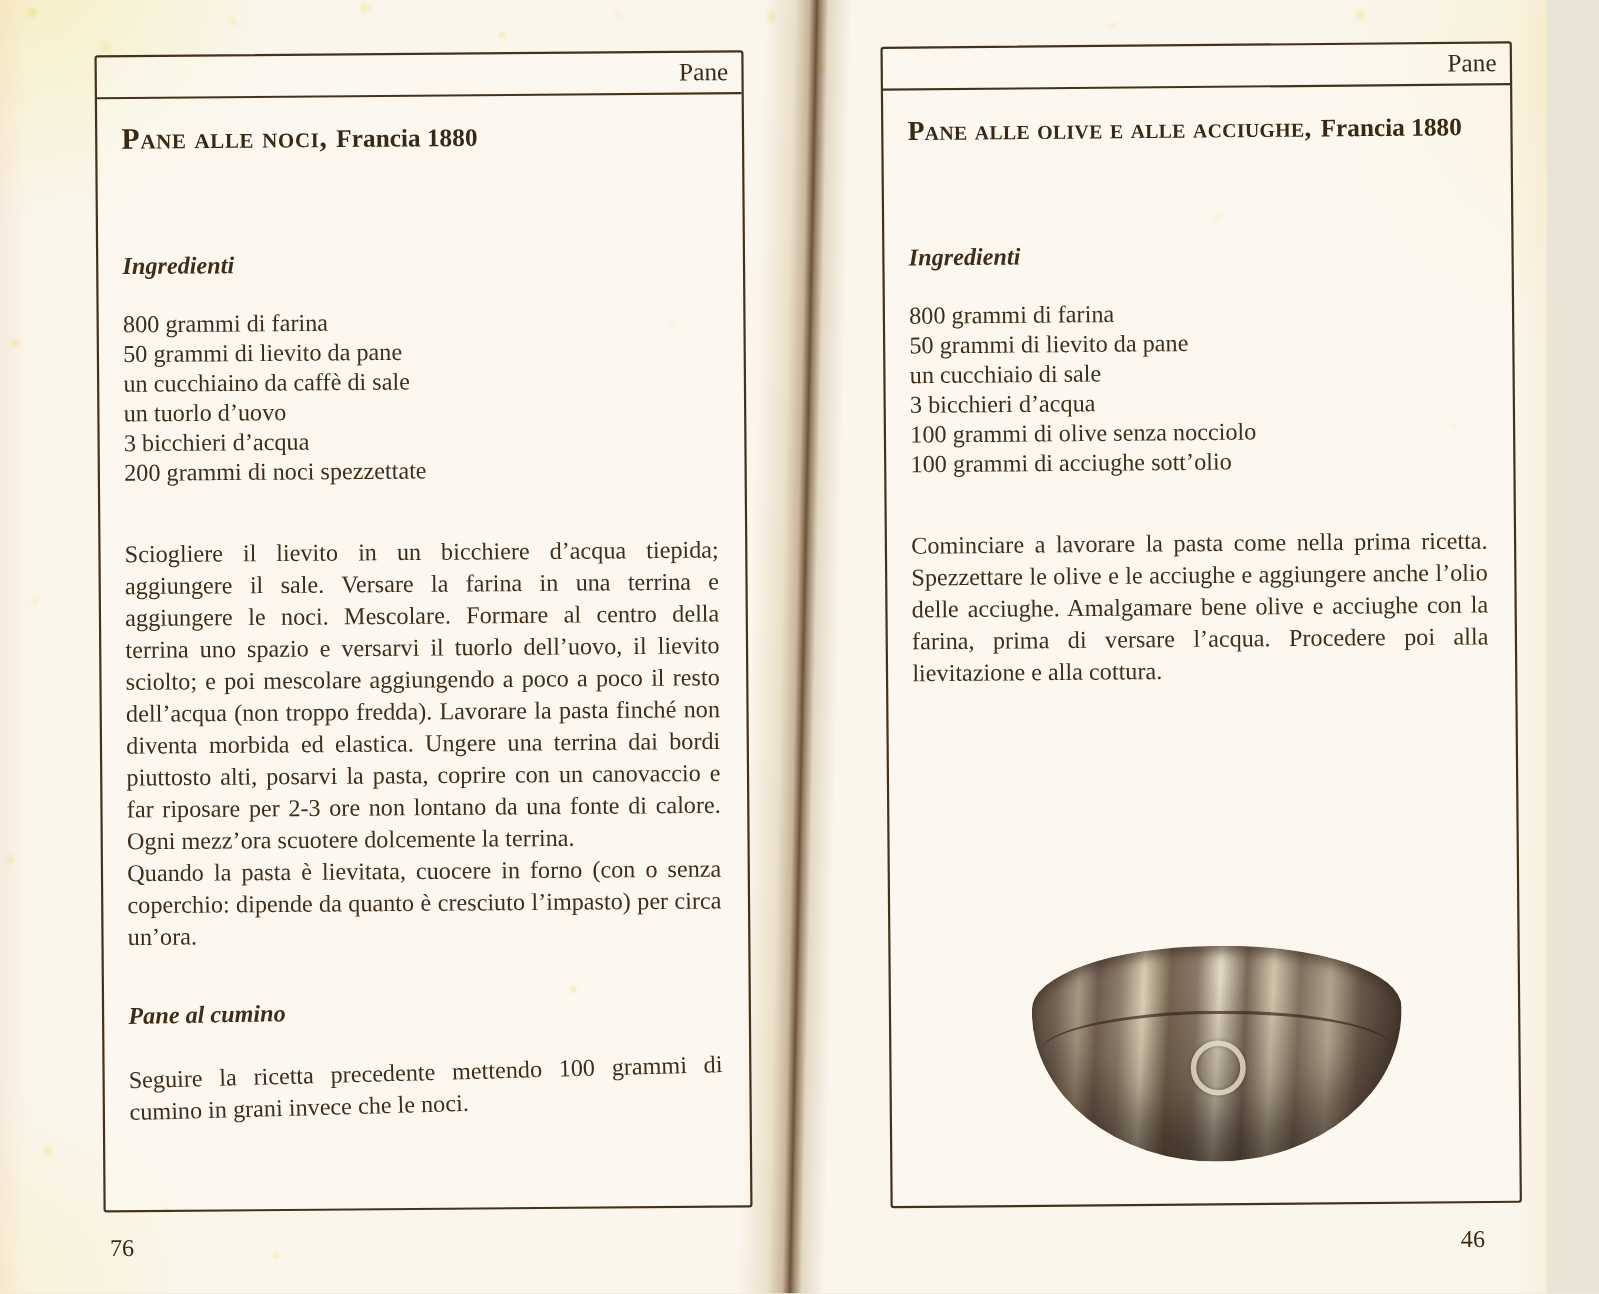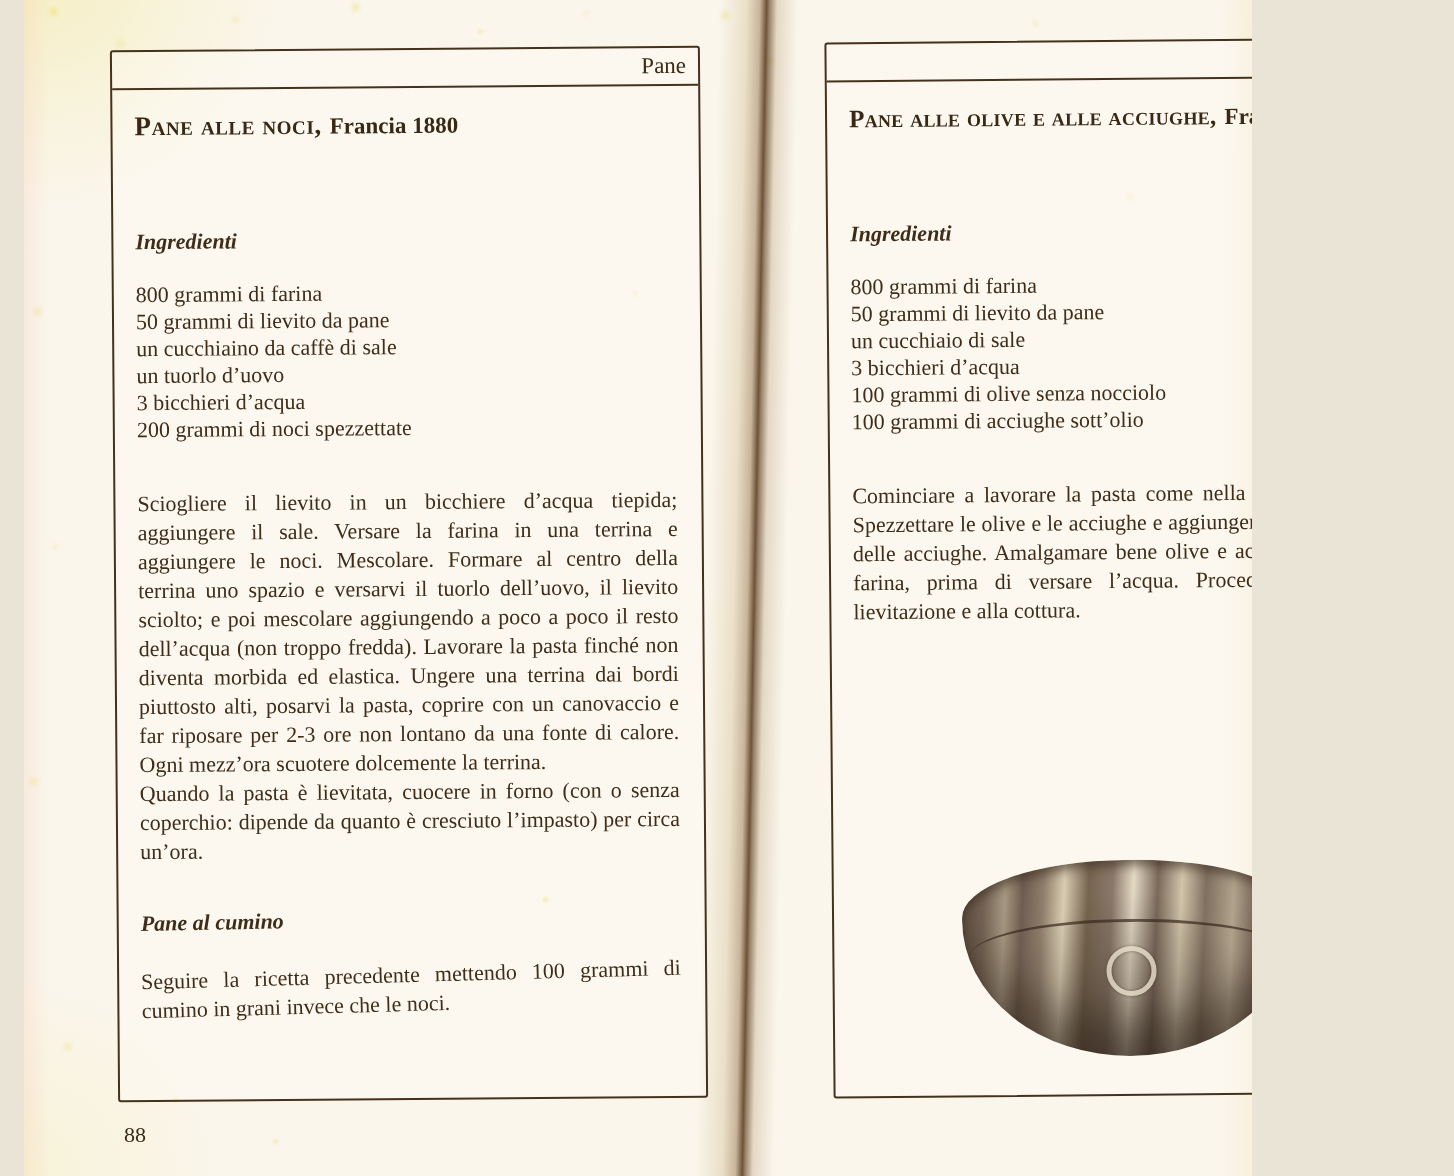--- a/index.html
+++ b/index.html
@@ -1,26 +1,25 @@
 <!DOCTYPE html>
 <html><head>
 <meta charset="utf-8">
 <style>
   html,body{margin:0;padding:0;background:#e9e4d6;}
   .photo{
-    position:relative;width:1228px;height:1176px;overflow:hidden;
+    position:relative;width:1406px;height:1176px;overflow:hidden;
     font-family:"Liberation Serif", serif;color:#3f2d19;
     background:
       radial-gradient(circle at 20px -30px, rgba(236,220,96,.28), rgba(236,220,96,0) 240px),
       radial-gradient(circle at 1454px 60px, rgba(238,214,110,.18), rgba(238,214,110,0) 260px),
       radial-gradient(circle at 0px 1176px, rgba(236,220,96,.15), rgba(236,220,96,0) 200px),
       linear-gradient(90deg, rgba(242,188,168,.20) 0, rgba(242,188,168,0) 26px),
       linear-gradient(270deg, rgba(244,208,150,.18) 0, rgba(244,208,150,0) 30px),
       #faf6ec;
-    margin-left: 24px;
   }
   
   .speckles{position:absolute;left:0;top:0;width:3px;height:3px;border-radius:50%;
     background:rgba(230,216,70,.0);
     box-shadow:
       28px 10px 4px 2px rgba(230,216,70,.45), 95px 42px 5px 2px rgba(230,216,70,.30),
       210px 18px 4px 1px rgba(230,216,70,.35), 330px 6px 5px 2px rgba(228,212,60,.40),
       455px 30px 3px 1px rgba(230,216,70,.30), 560px 12px 4px 1px rgba(230,216,70,.25),
       700px 14px 5px 2px rgba(228,212,60,.40), 745px 60px 4px 2px rgba(228,212,60,.35),
       1010px 22px 4px 1px rgba(230,216,70,.30), 1235px 12px 4px 2px rgba(230,216,70,.35),
@@ -115,21 +114,21 @@
         <li>200 grammi di noci spezzettate</li>
       </ul>
       <div class="instructions">
         <p>Sciogliere il lievito in un bicchiere d’acqua tiepida; aggiungere il sale. Versare la farina in una terrina e aggiungere le noci. Mescolare. Formare al centro della terrina uno spazio e versarvi il tuorlo dell’uovo, il lievito sciolto; e poi mescolare aggiungendo a poco a poco il resto dell’acqua (non troppo fredda). Lavorare la pasta finché non diventa morbida ed elastica. Ungere una terrina dai bordi piuttosto alti, posarvi la pasta, coprire con un canovaccio e far riposare per 2-3 ore non lontano da una fonte di calore. Ogni mezz’ora scuotere dolcemente la terrina.</p>
         <p>Quando la pasta è lievitata, cuocere in forno (con o senza coperchio: dipende da quanto è cresciuto l’impasto) per circa un’ora.</p>
       </div>
       <h2 class="variant-head">Pane al cumino</h2>
       <p class="variant-text">Seguire la ricetta precedente mettendo 100 grammi di cumino in grani invece che le noci.</p>
     </div>
   </section>
-  <div class="pagenum pagenum-left">88</div>
+  <div class="pagenum pagenum-left">76</div>
 
   <section class="page-box box-right">
     <div class="band">
       <span>Pane</span>
     </div>
     <div class="content">
       <h1 class="title">
         <span class="title-sc">Pane alle olive e alle acciughe,</span>
         <span class="title-suffix">Francia 1880</span>
       </h1>

